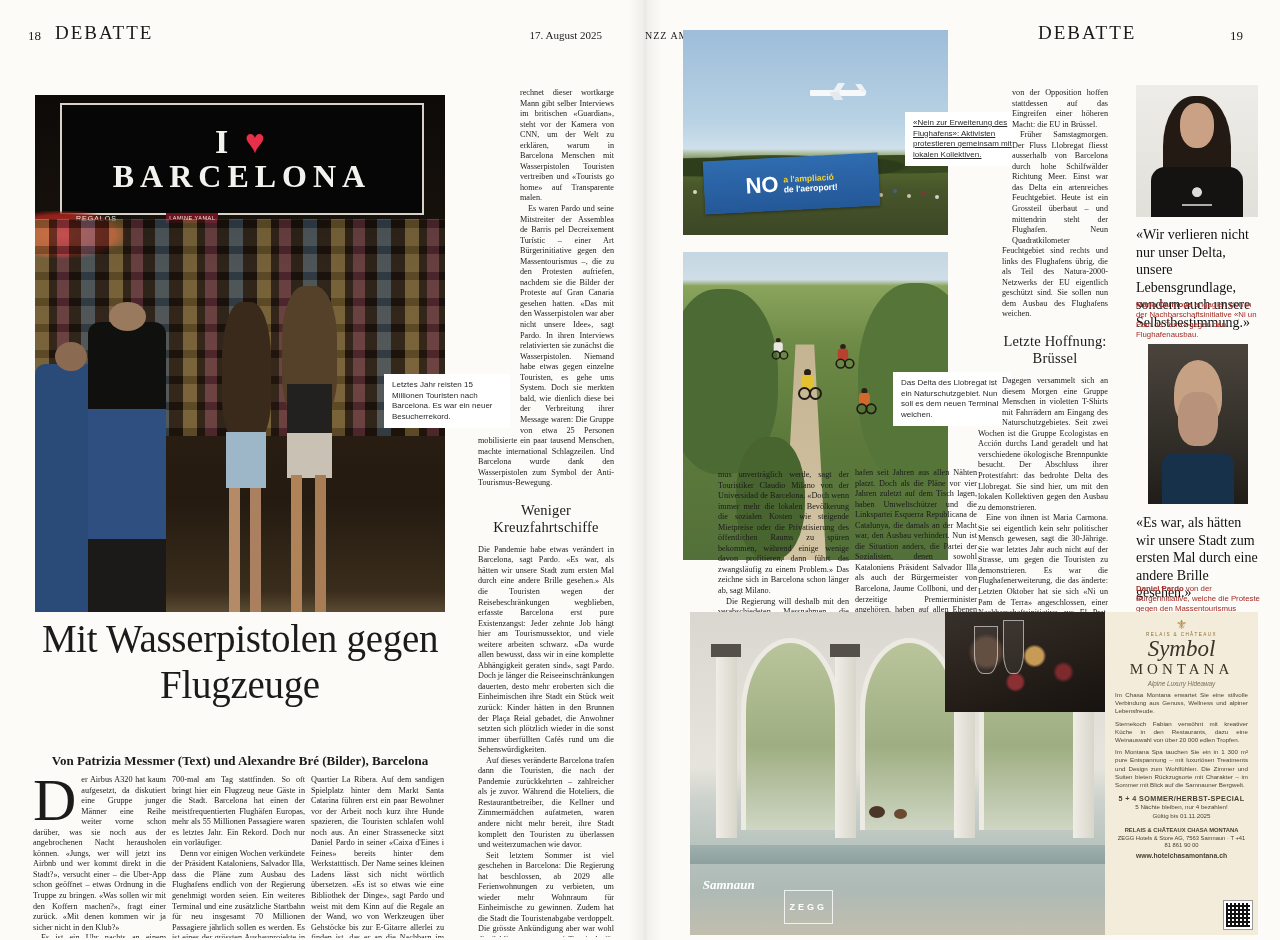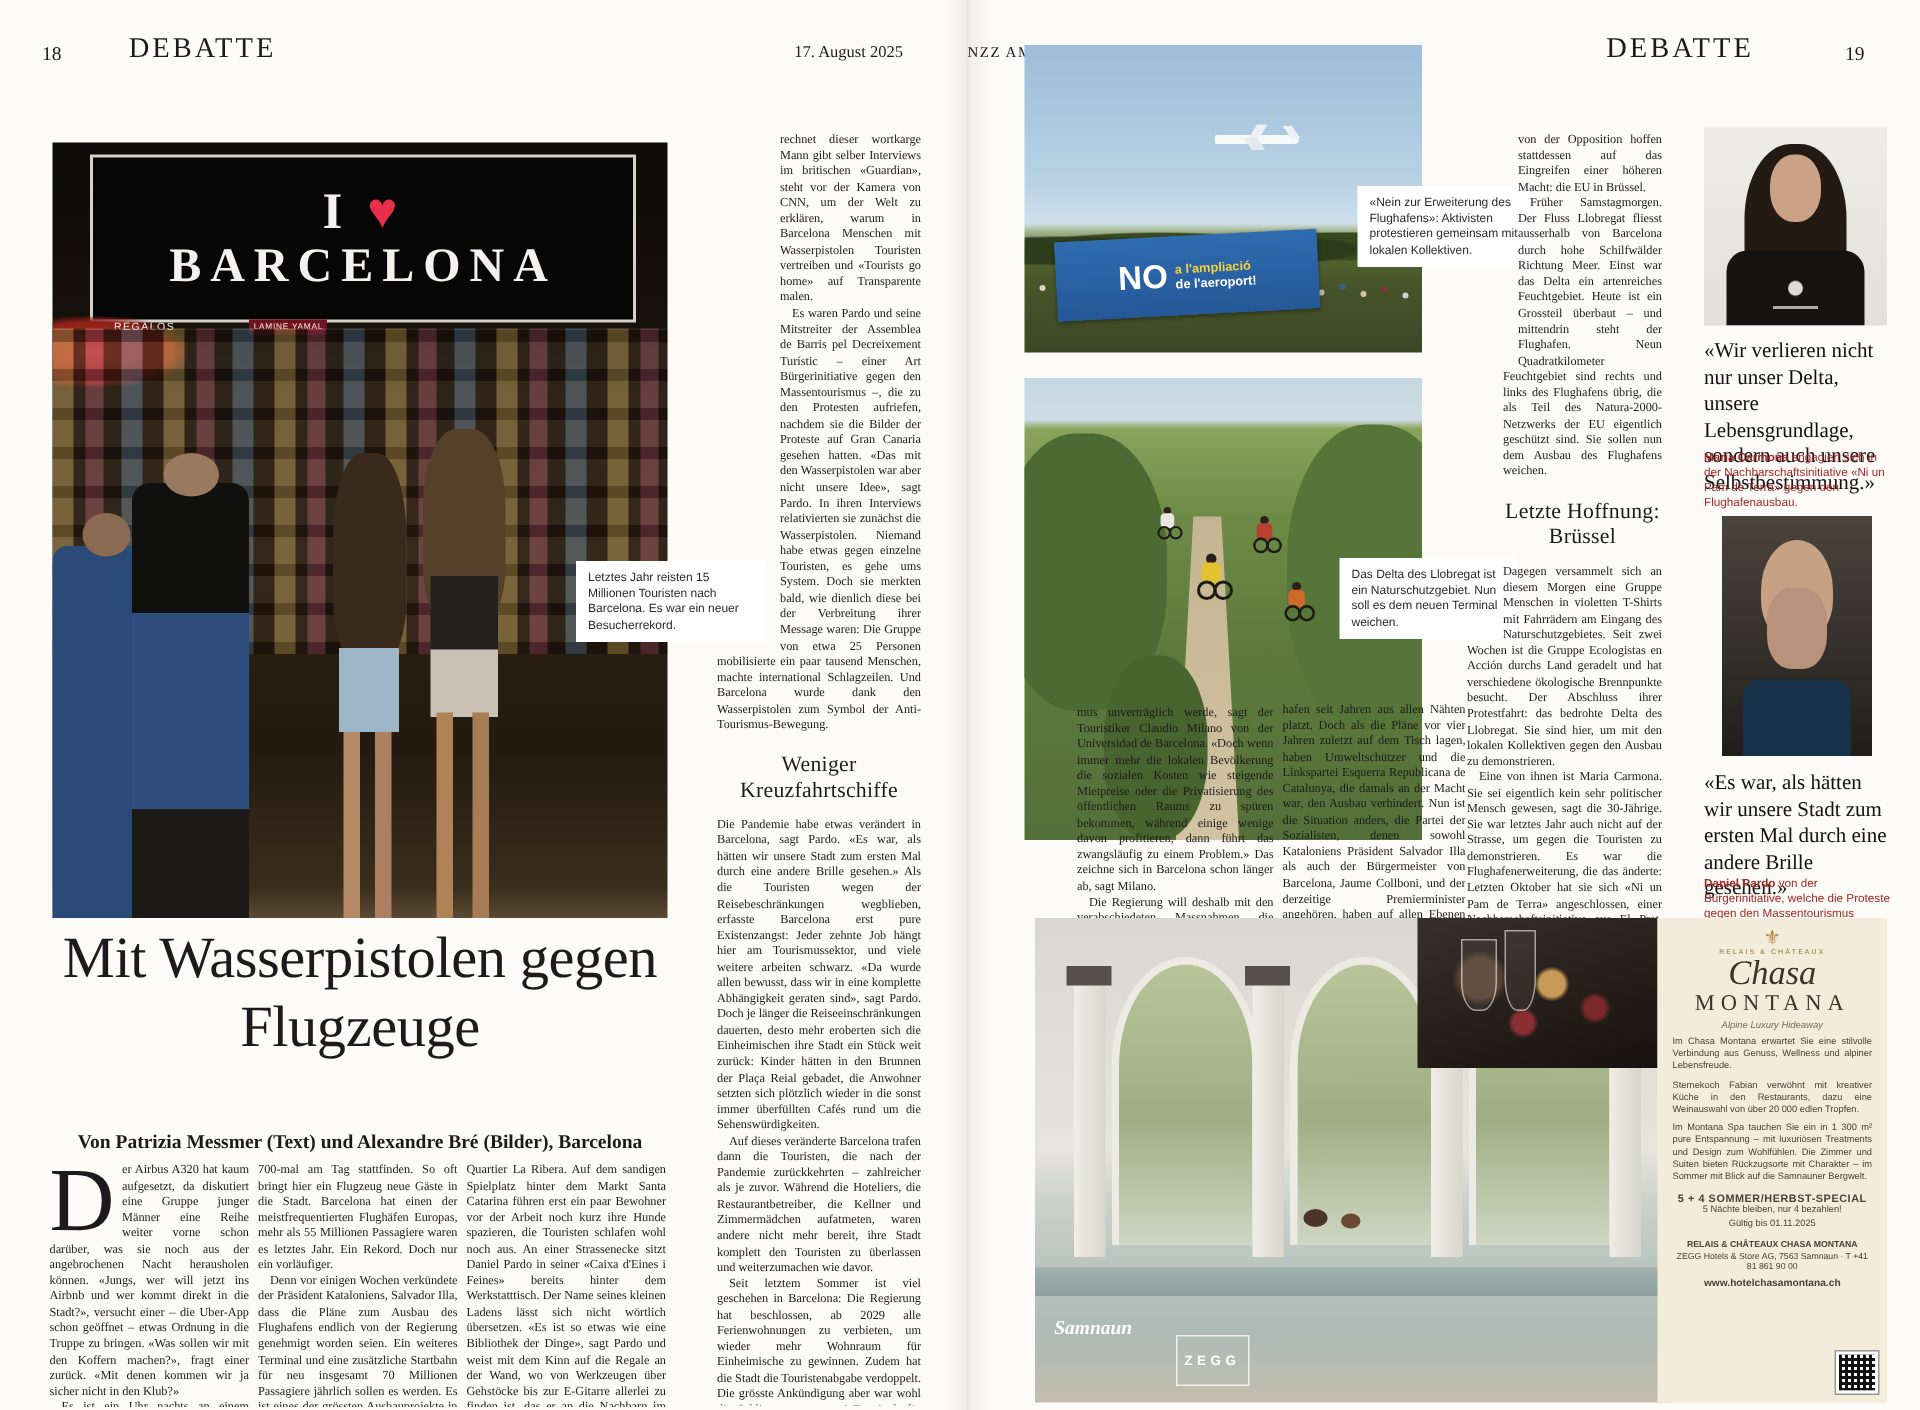--- a/index.html
+++ b/index.html
@@ -3,21 +3,21 @@
 <meta charset="utf-8">
 <style>
   html,body{margin:0;padding:0;background:#e9e7e2;}
   #page{position:relative;width:1280px;height:940px;background:#fcfbf8;margin:0 auto;
         font-family:"Liberation Serif", serif;color:#1b1b1b;overflow:hidden;}
   #page::before{content:"";position:absolute;left:628px;top:0;width:34px;height:940px;
         background:linear-gradient(90deg,rgba(0,0,0,0) 0%,rgba(0,0,0,.05) 45%,rgba(0,0,0,.08) 50%,rgba(0,0,0,.04) 60%,rgba(0,0,0,0) 100%);pointer-events:none;}
   .abs{position:absolute;}
   
   .pgnum{font-size:13px;}
-  .section{font-size:19px;letter-spacing:2px;text-align:center;font-weight:500;}
+  .section{font-size:19px;letter-spacing:2px;text-align:left;font-weight:500;}
   .date{font-size:11px;text-align:right;}
   .mast{font-size:10px;letter-spacing:1px;}
   
   .col{font-size:8.2px;line-height:10.55px;text-align:justify;overflow:hidden;hyphens:auto;}
   .col p{margin:0;text-indent:8px;}
   .col p.noind{text-indent:0;}
   .subhead{font-size:14.5px;line-height:17px;text-align:center;text-indent:0 !important;
            margin:13px 0 9px 0 !important;letter-spacing:.2px;}
   .dropcap{float:left;font-size:60px;line-height:47px;padding:2px 5px 0 0;}
   .cutout{float:left;}
@@ -217,21 +217,21 @@
     <div class="trees"></div>
     <div class="crowddots"></div>
     <div class="banner">
       <span class="no">NO</span>
       <span class="rest">
         <span class="yellow">a l'ampliació</span><br>
         <span>de l'aeroport!</span>
       </span>
     </div>
   </div>
-  <div class="abs caption" style="left:905px;top:124px;width:100px;">«Nein zur Erweiterung des Flughafens»: Aktivisten protestieren gemeinsam mit lokalen Kollektiven.</div>
+  <div class="abs caption" style="left:905px;top:112px;width:100px;text-decoration:underline;">«Nein zur Erweiterung des Flughafens»: Aktivisten protestieren gemeinsam mit lokalen Kollektiven.</div>
 
   <div class="abs photo field" style="left:683px;top:252px;width:265px;height:308px;">
     <div class="path"></div>
     <div class="bush" style="left:-6%;top:12%;width:42%;height:60%;background:#4c6a33;"></div>
     <div class="bush" style="left:66%;top:10%;width:44%;height:66%;background:#567538;"></div>
     <div class="bush" style="left:20%;top:60%;width:26%;height:40%;background:#48642f;"></div>
     <div class="cyclist" style="left:44%;top:38%;">
       <div class="cy-head"></div>
       <div class="cy-torso" style="background:#e3c232;"></div>
       <div class="cy-wheel2" style="left:-2px;"></div>
@@ -318,21 +318,21 @@
 
     <div class="abs photo food" style="left:255px;top:0;width:160px;height:100px;">
       <div class="glass" style="left:18%;top:14%;width:14%;height:46%;"></div>
       <div class="glass" style="left:36%;top:8%;width:12%;height:52%;"></div>
     </div>
 
     <div class="abs panel" style="left:415px;top:0;width:153px;height:323px;">
       <div class="panel-inner">
         <div class="emblem">⚜</div>
         <div class="emblemtxt">RELAIS &amp; CHÂTEAUX</div>
-        <div class="brand-script">Chasa</div>
+        <div class="brand-script">Symbol</div>
         <div class="brand-caps">MONTANA</div>
         <div class="tagline">Alpine Luxury Hideaway</div>
         <p class="adp">Im Chasa Montana erwartet Sie eine stilvolle Verbindung aus Genuss, Wellness und alpiner Lebensfreude.</p>
         <p class="adp">Sternekoch Fabian verwöhnt mit kreativer Küche in den Restaurants, dazu eine Weinauswahl von über 20 000 edlen Tropfen.</p>
         <p class="adp">Im Montana Spa tauchen Sie ein in 1 300 m² pure Entspannung – mit luxuriösen Treatments und Design zum Wohlfühlen. Die Zimmer und Suiten bieten Rückzugsorte mit Charakter – im Sommer mit Blick auf die Samnauner Bergwelt.</p>
         <div class="offer-t">5 + 4 SOMMER/HERBST-SPECIAL</div>
         <div class="offer-l">5 Nächte bleiben, nur 4 bezahlen!</div>
         <div class="offer-l">Gültig bis 01.11.2025</div>
         <div class="adfoot">
           <span class="nm">RELAIS &amp; CHÂTEAUX CHASA MONTANA</span><br>

